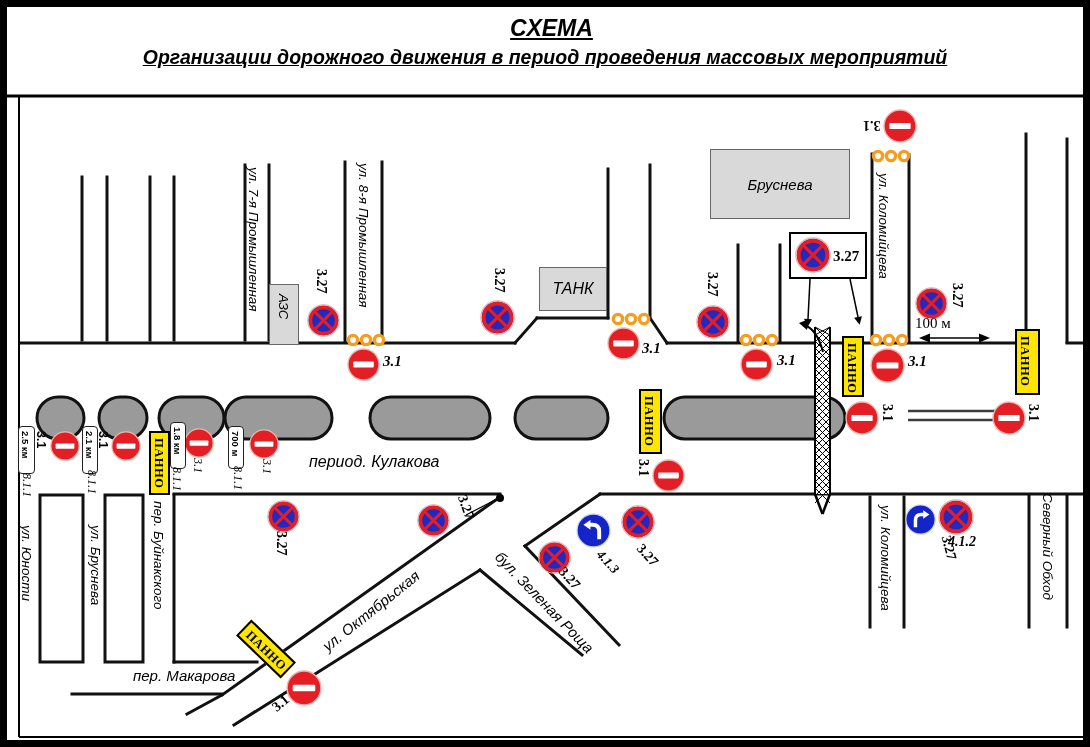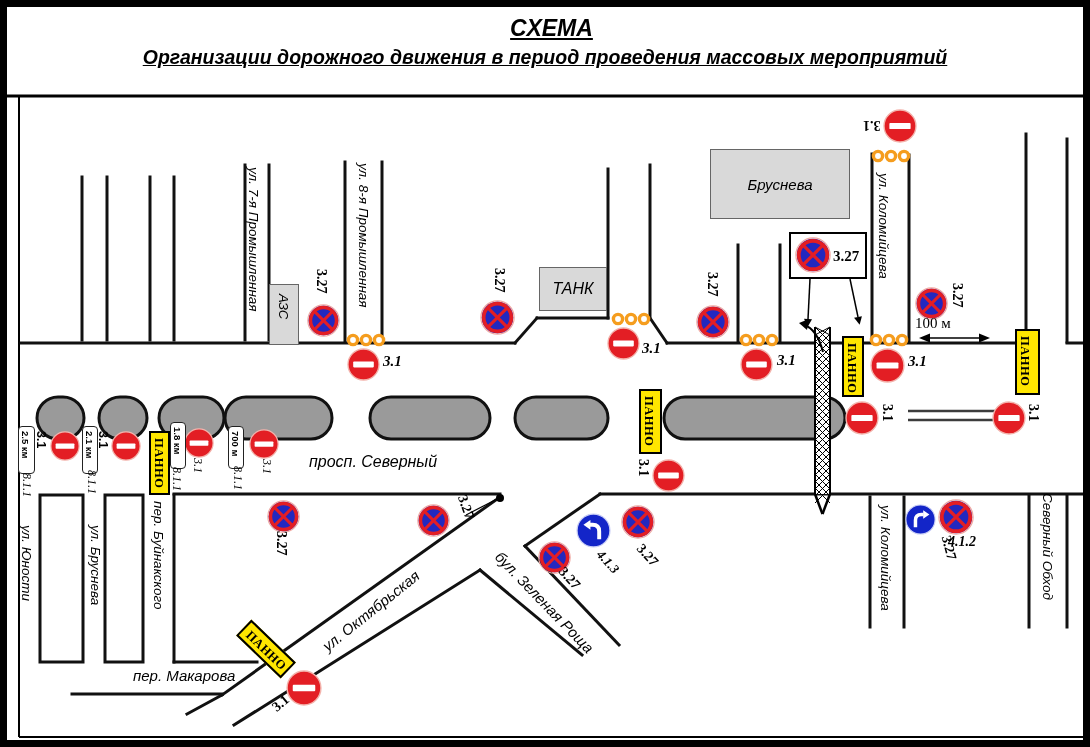--- a/index.html
+++ b/index.html
@@ -385,19 +385,19 @@
       <div class="lbl f-is12" style="left: 238px; top: 459px; transform: rotate(90deg);">8.1.1</div>
       <div class="lbl f-s16" style="left: 908px; top: 308px;">100 м</div>
       <div class="lbl f-si14" style="left: 254px; top: 160px; transform: rotate(90deg);">ул. 7-я Промышленная</div>
       <div class="lbl f-si14" style="left: 364px; top: 156px; transform: rotate(90deg);">ул. 8-я Промышленная</div>
       <div class="lbl f-si14" style="left: 884px; top: 166px; transform: rotate(90deg);">ул. Коломийцева</div>
       <div class="lbl f-si14" style="left: 886px; top: 498px; transform: rotate(90deg);">ул. Коломийцева</div>
       <div class="lbl f-si14" style="left: 1048px; top: 486px; transform: rotate(90deg);">Северный Обход</div>
       <div class="lbl f-si14" style="left: 27px; top: 518px; transform: rotate(90deg);">ул. Юности</div>
       <div class="lbl f-si14" style="left: 96px; top: 518px; transform: rotate(90deg);">ул. Бруснева</div>
       <div class="lbl f-si14" style="left: 159px; top: 494px; transform: rotate(90deg);">пер. Буйнакского</div>
-      <div class="lbl f-si16" style="left: 302px; top: 446px;">просп. Северный</div>
+      <div class="lbl f-si16" style="left: 302px; top: 446px;">период. Кулакова</div>
       <div class="lbl f-si15" style="left: 126px; top: 660px;">пер. Макарова</div>
       <div class="lbl f-si15" style="left: 312px; top: 634px; transform: rotate(-38.5deg);">ул. Октябрьская</div>
       <div class="lbl f-si15" style="left: 497px; top: 541px; transform: rotate(46deg);">бул. Зеленая Роща</div>
       <div class="lbl f-si13" style="left: 284px; top: 287px; transform: rotate(90deg);">АЗС</div>
     </div>
 </div>
 
 </body></html>

